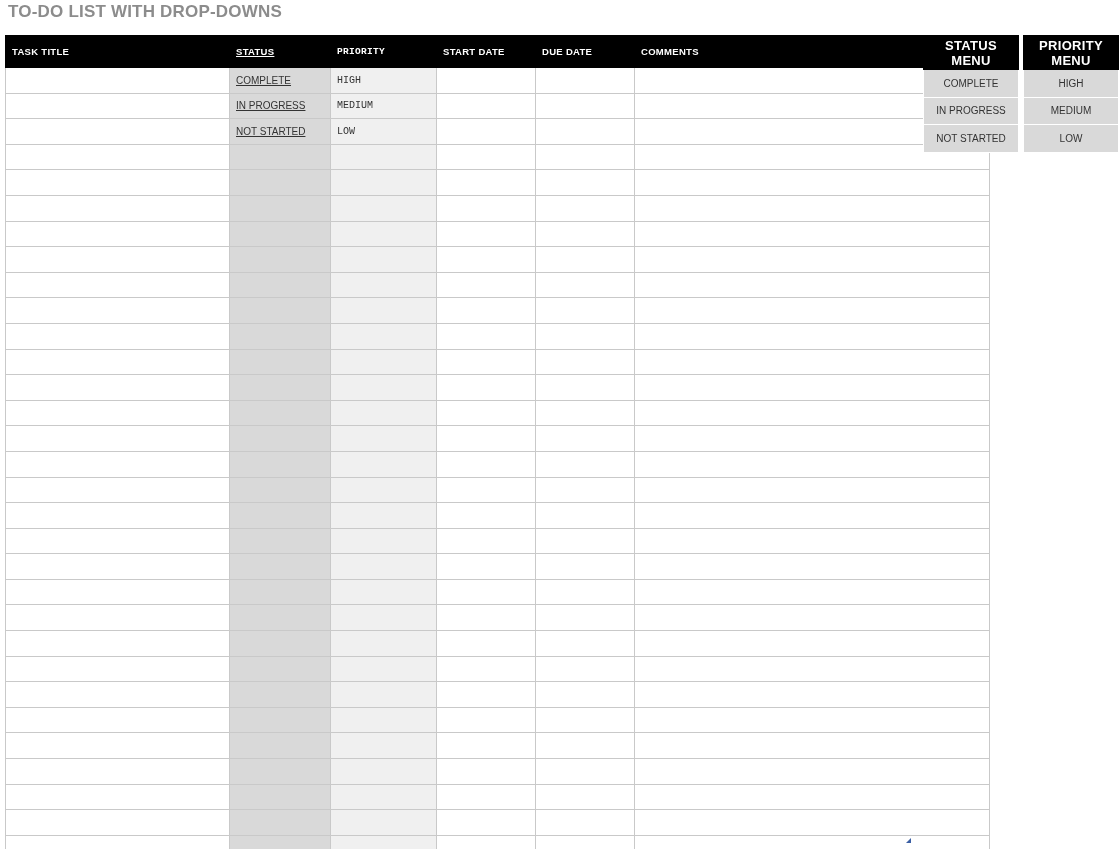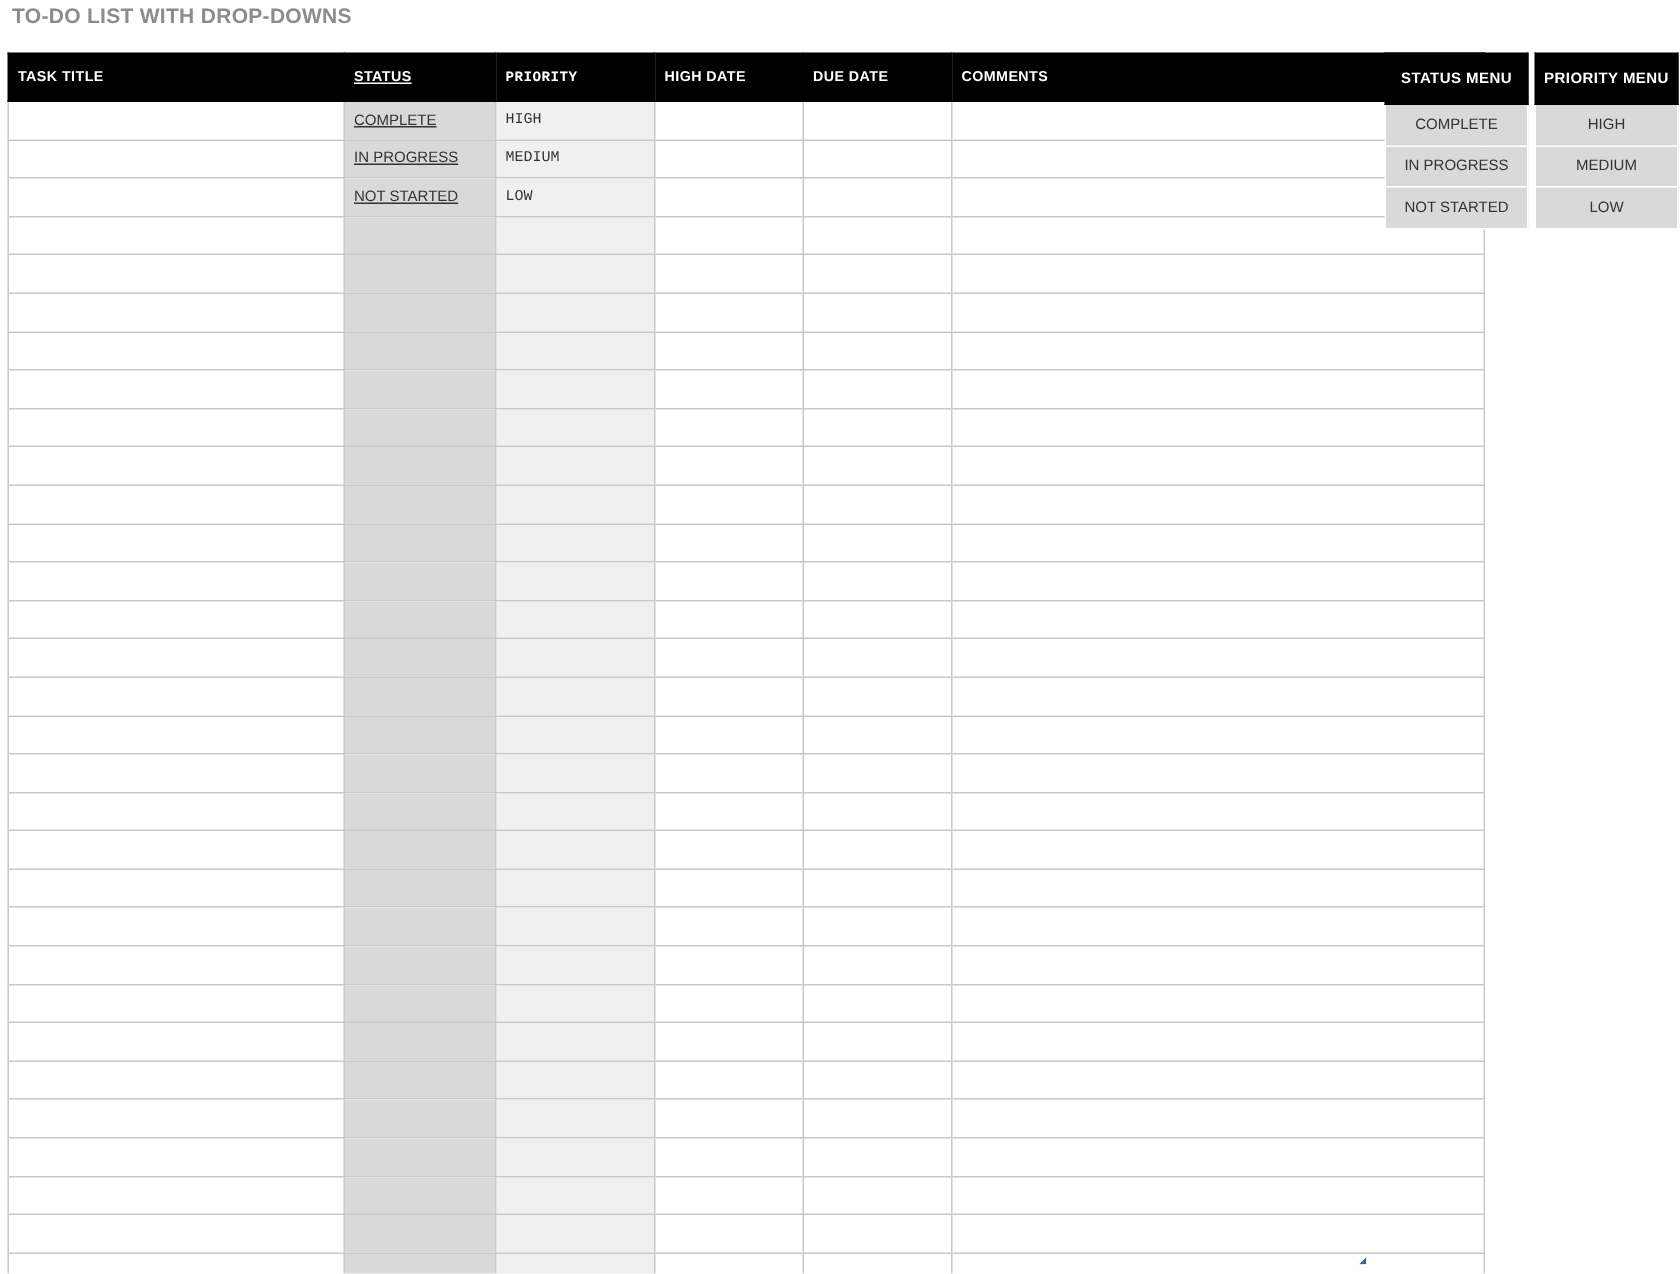--- a/index.html
+++ b/index.html
@@ -12,21 +12,21 @@
     height: 849px;
     font-family: "Liberation Sans", sans-serif;
     position: relative;
     overflow: hidden;
   }
 
   #page-title {
     position: absolute;
     left: 8px;
     top: 2px;
-    font-size: 14px;
+    font-size: 17px;
     font-weight: bold;
     color: #8c8c8c;
     letter-spacing: 0.2px;
     font-family: "Liberation Sans", sans-serif;
   }
 
   
   #main-table {
     position: absolute;
     left: 5px;
@@ -76,21 +76,21 @@
     position: absolute;
     border-collapse: collapse;
     table-layout: fixed;
   }
   #status-menu { left: 923px; top: 35px; }
   #priority-menu { left: 1023px; top: 35px; }
 
   .menu-table th {
     background: #000000;
     color: #ffffff;
-    font-size: 10px;
+    font-size: 13px;
     font-weight: bold;
     text-align: center;
     height: 31px;
     letter-spacing: 0.3px;
     border: 1px solid #000000;
     vertical-align: middle;
   }
   .menu-table td {
     height: 24.6px;
     border: 1px solid #ffffff;
@@ -118,21 +118,21 @@
 <body>
 
 <div id="page-title">TO-DO LIST WITH DROP-DOWNS</div>
 
 <table id="main-table">
   <thead>
     <tr>
       <th class="col-task">TASK TITLE</th>
       <th class="col-stat">STATUS</th>
       <th class="col-prio">PRIORITY</th>
-      <th class="col-start">HIGH DATE</th>
+      <th class="col-start">START DATE</th>
       <th class="col-due">DUE DATE</th>
       <th class="col-comm">COMMENTS</th>
     </tr>
   </thead>
   <tbody id="main-table-body">
       <tr>
         <td class="col-task"></td>
         <td class="col-stat status-col">COMPLETE</td>
         <td class="col-prio priority-col">HIGH</td>
         <td class="col-start"></td>

